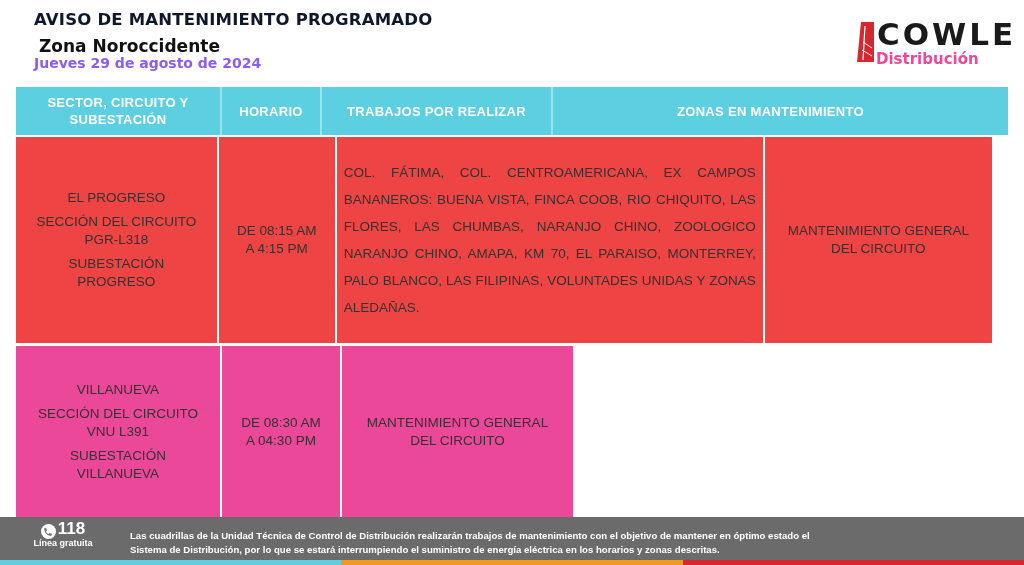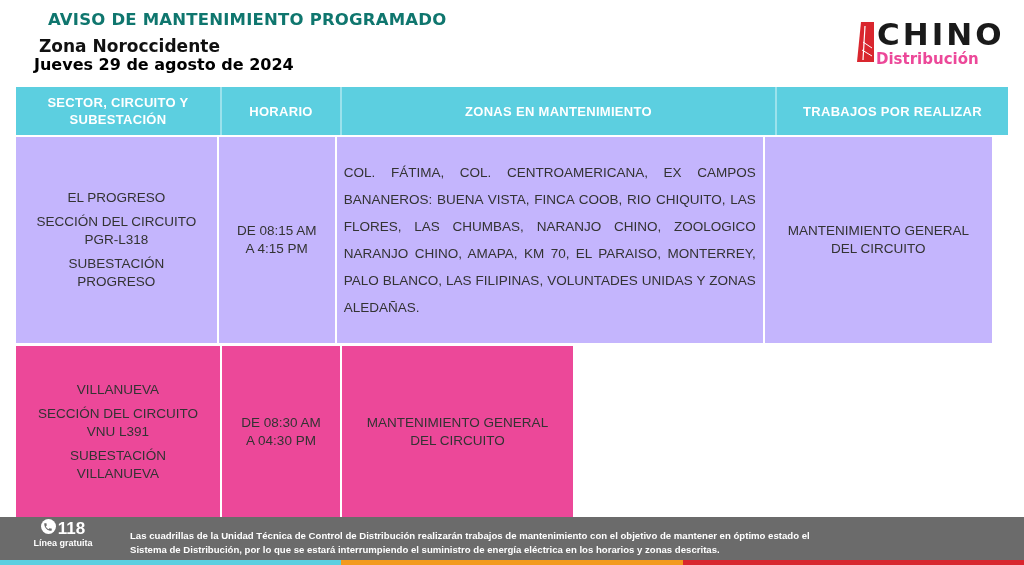--- a/index.html
+++ b/index.html
@@ -1,57 +1,57 @@
 <!DOCTYPE html>
 <html><head>
 <meta charset="utf-8">
 <style>
   * { box-sizing: border-box; margin: 0; padding: 0; }
   html, body { width: 1024px; height: 565px; overflow: hidden; background: #ffffff; }
   body { position: relative; font-family: "Liberation Sans", "DejaVu Sans", sans-serif; color: #3a3a3a; }
 
-  .notice-title { position: absolute; left: 48px; top: 10px; font-size: 16.5px; font-weight: bold; color: #0f766e; letter-spacing: 0.2px; font-family: "DejaVu Sans", sans-serif; }
+  .notice-title { position: absolute; left: 34px; top: 10px; font-size: 16.5px; font-weight: bold; color: #0f172a; letter-spacing: 0.2px; font-family: "DejaVu Sans", sans-serif; }
   .zone { position: absolute; left: 39px; top: 36px; font-size: 17px; font-weight: bold; color: #111; font-family: "DejaVu Sans", sans-serif; }
-  .date { position: absolute; left: 34px; top: 55px; font-size: 16px; font-weight: bold; color: #000000; font-family: "DejaVu Sans", sans-serif; }
+  .date { position: absolute; left: 34px; top: 55px; font-size: 14px; font-weight: bold; color: #8b5cf6; font-family: "DejaVu Sans", sans-serif; }
 
   .logo { position: absolute; left: 855px; top: 18px; width: 150px; height: 52px; }
   .logo-mark { position: absolute; left: 2px; top: 4px; width: 17px; height: 40px; }
   .logo-enee { position: absolute; left: 22px; top: -2px; font-size: 31px; font-weight: bold; color: #1a1a1a; letter-spacing: 3px; font-family: "DejaVu Sans", sans-serif; }
   .logo-dist { position: absolute; left: 21px; top: 32px; font-size: 15px; font-weight: bold; color: #ec4899; font-family: "DejaVu Sans", sans-serif; }
 
   .tbl { position: absolute; left: 16px; top: 87px; width: 992px; }
   .row { display: flex; }
   .cell { display: flex; align-items: center; justify-content: center; text-align: center; margin-right: 2px; }
   .cell:last-child { margin-right: 16px; }
   .c1 { width: 204px; }
   .c2 { width: 118px; }
   .c3 { width: 433px; }
   .c4 { width: 231px; }
 
   .hdr { height: 48px; background: #5ccfe0; margin-bottom: 2px; }
   .hdr .cell { background: #5ccfe0; color: #ffffff; font-weight: bold; font-size: 13px; letter-spacing: 0.3px; line-height: 17px; padding: 0 6px; border-right: 2px solid #9be2ec; margin-right: 0; }
   .hdr .cell:last-child { border-right: none; }
   .hdr .c1 { width: 206px; }
-  .hdr .c2 { width: 120px; }
+  .hdr .c2 { width: 100px; }
   .hdr .c3 { width: 435px; }
   .hdr .c4 { width: 231px; }
 
   .r1 { height: 206px; margin-bottom: 3px; }
-  .r1 .cell { background: #c4b5fd; }
+  .r1 .cell { background: #ef4444; }
   .r2 { height: 171px; }
   .r2 .cell { background: #ec4899; }
 
   .body-text { font-size: 13.5px; line-height: 18px; color: #333; }
   .sector-block { display: flex; flex-direction: column; gap: 6px; }
   .zones { text-align: justify; text-align-last: left; padding: 0 7px; font-size: 13.5px; line-height: 27px; color: #333; align-self: center; }
   .r1 .zones { padding-top: 0; }
 
   .footer { position: absolute; left: 0; top: 517px; width: 1024px; height: 43px; background: #6b6b6b; }
   .hotline { position: absolute; left: 28px; top: 2px; width: 70px; text-align: center; color: #fff; }
-  .hotline-num { font-size: 17px; font-weight: bold; display: flex; align-items: flex-start; justify-content: center; gap: 2px; }
+  .hotline-num { font-size: 17px; font-weight: bold; display: flex; align-items: flex-end; justify-content: center; gap: 2px; }
   .phone-icon { width: 15px; height: 15px; border-radius: 50%; background: #fff; display: inline-flex; align-items: center; justify-content: center; }
   .hotline-sub { font-size: 9px; font-weight: bold; margin-top: -1px; }
   .footer-text { position: absolute; left: 130px; top: 12px; width: 880px; color: #fff; font-size: 9.6px; font-weight: bold; line-height: 14px; }
 
   .stripe { position: absolute; top: 560px; height: 5px; }
   .stripe.s1 { left: 0; width: 341px; background: #5ccfe0; }
   .stripe.s2 { left: 341px; width: 342px; background: #f39a1e; }
   .stripe.s3 { left: 683px; width: 341px; background: #d9262e; }
 </style>
 </head>
@@ -61,30 +61,30 @@
 <div class="zone">Zona Noroccidente</div>
 <div class="date">Jueves 29 de agosto de 2024</div>
 
 <div class="logo">
   <svg class="logo-mark" viewBox="0 0 17 40">
     <polygon points="4,0 17,0 17,40 0,40" fill="#d9262e"></polygon>
     <line x1="8" y1="4" x2="6" y2="38" stroke="#fff" stroke-width="1.2"></line>
     <line x1="6" y1="20" x2="15" y2="26" stroke="#fff" stroke-width="1"></line>
     <line x1="5" y1="28" x2="15" y2="34" stroke="#fff" stroke-width="1"></line>
   </svg>
-  <div class="logo-enee">CHINO</div>
+  <div class="logo-enee">COWLE</div>
   <div class="logo-dist">Distribución</div>
 </div>
 
 <div class="tbl">
   <div class="row hdr">
     <div class="cell c1">SECTOR, CIRCUITO Y SUBESTACIÓN</div>
     <div class="cell c2">HORARIO</div>
+    <div class="cell c4">TRABAJOS POR REALIZAR</div>
     <div class="cell c3">ZONAS EN MANTENIMIENTO</div>
-    <div class="cell c4">TRABAJOS POR REALIZAR</div>
   </div>
 
   <div class="row r1">
     <div class="cell c1 body-text">
       <div class="sector-block">
         <div>EL PROGRESO</div>
         <div>
           <div>SECCIÓN DEL CIRCUITO</div>
           <div>PGR-L318</div>
         </div>

